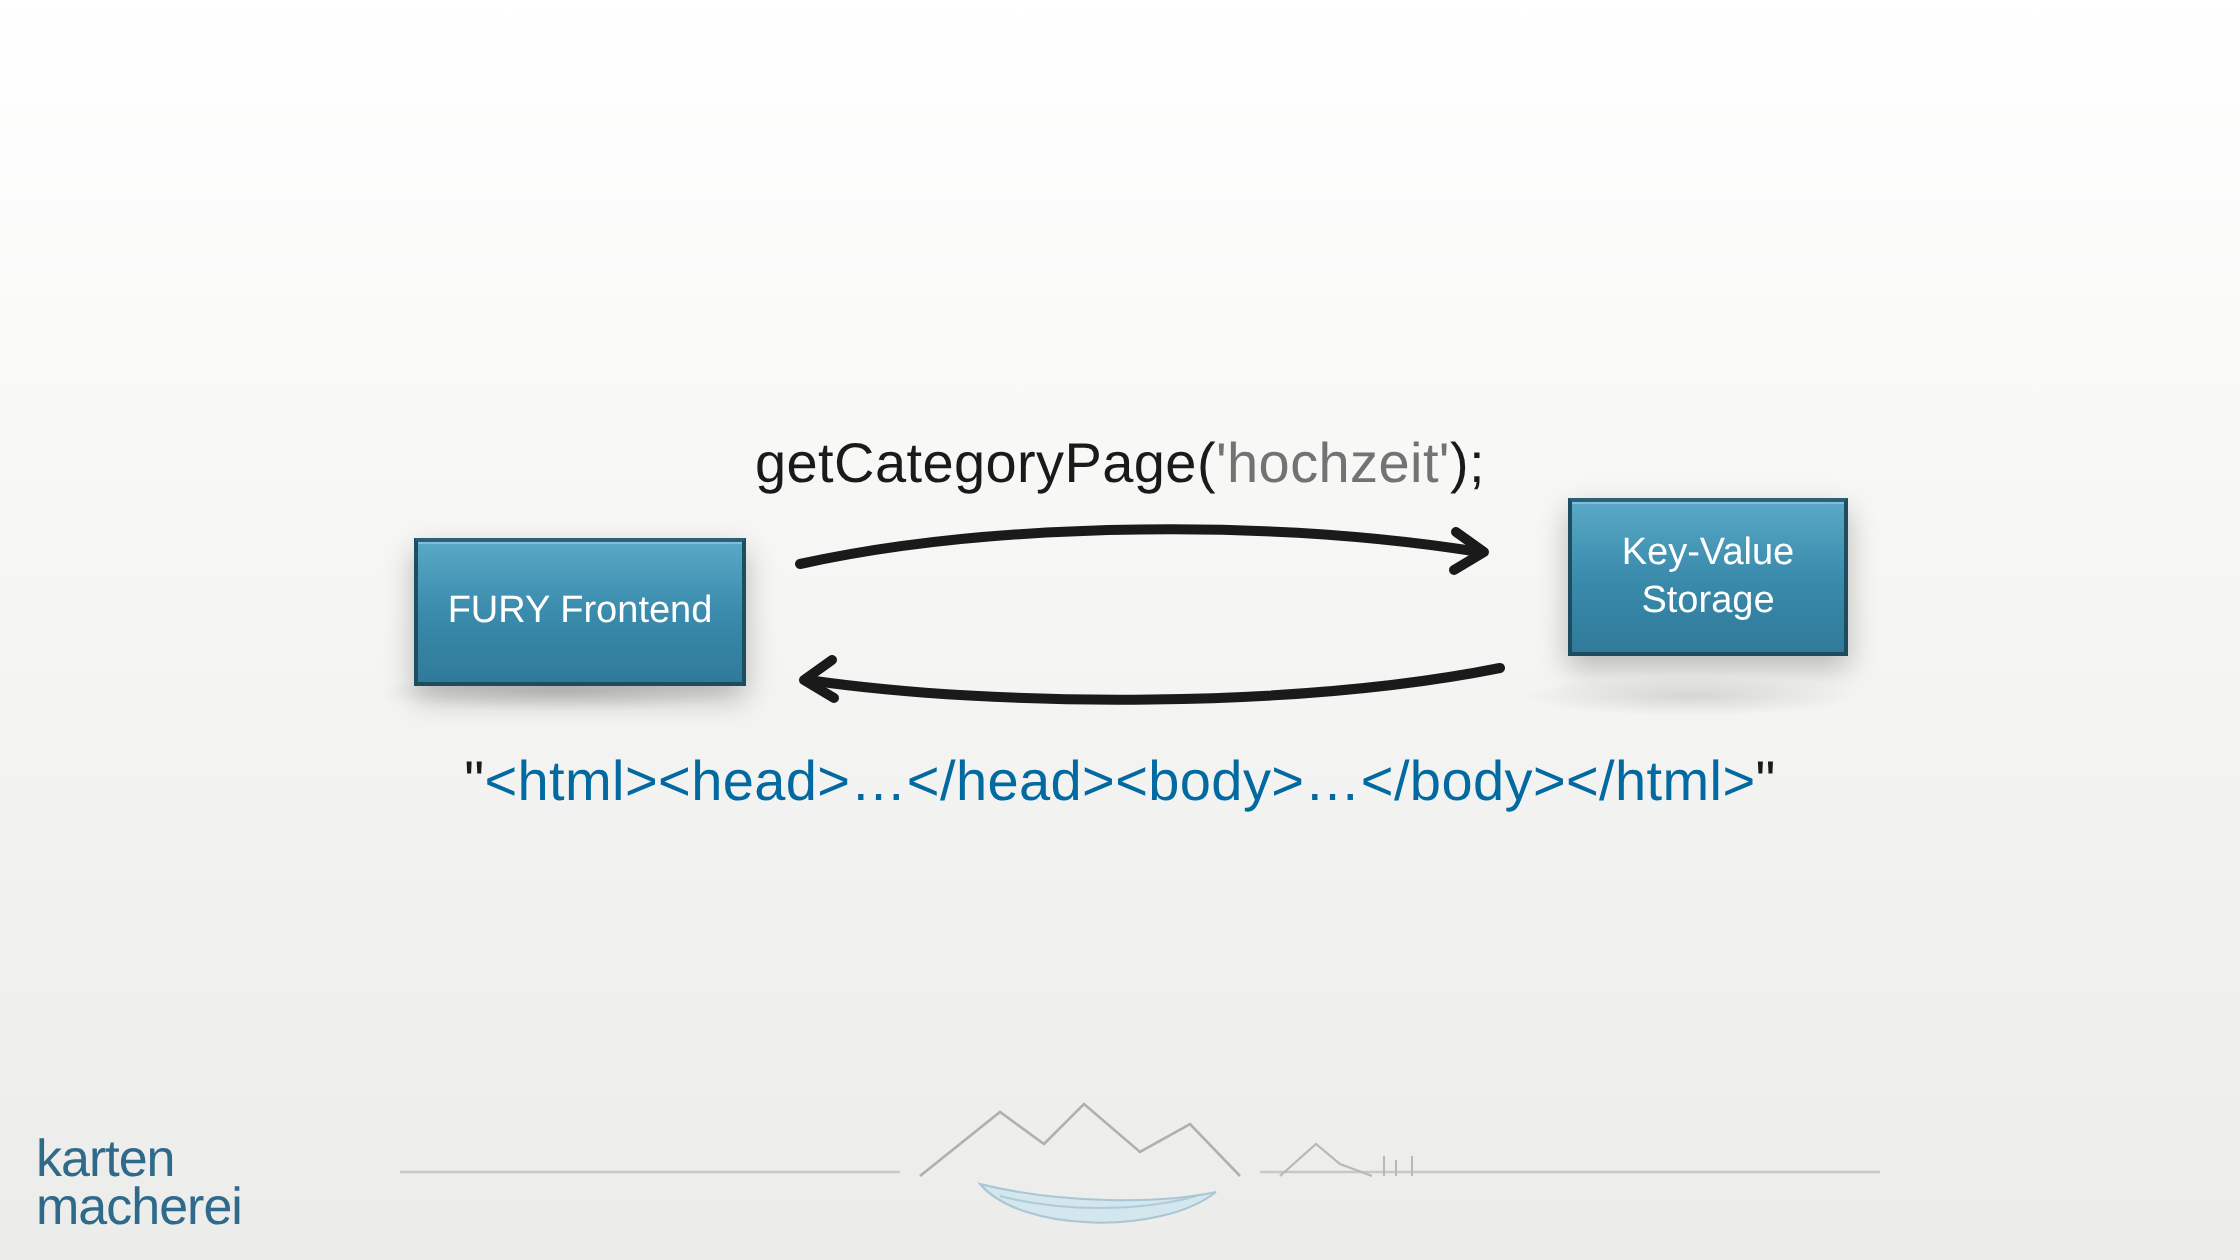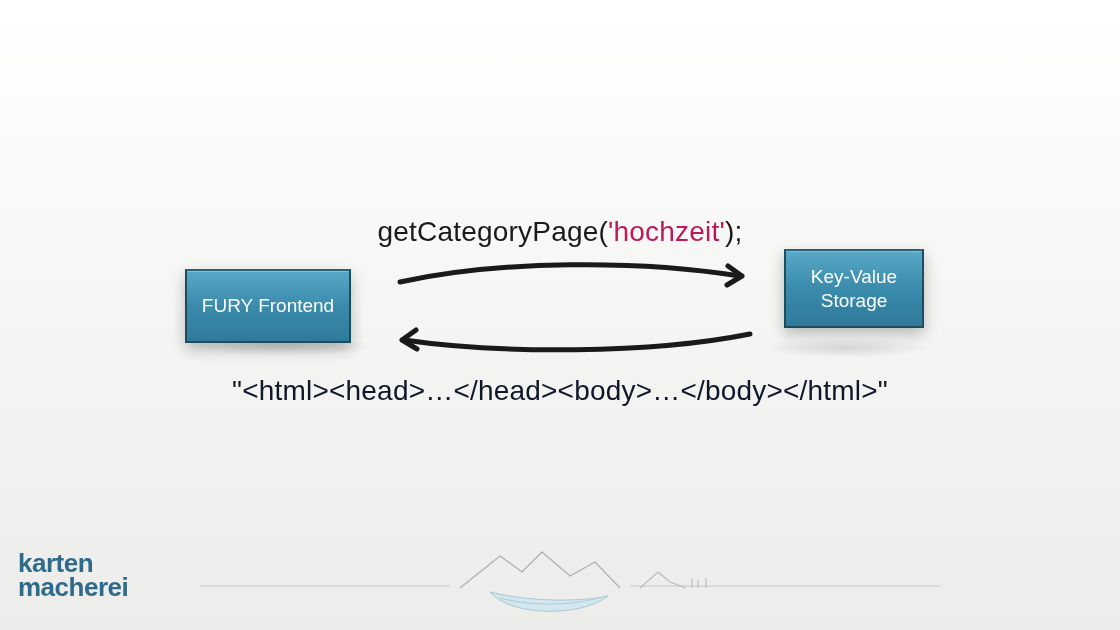--- a/index.html
+++ b/index.html
@@ -17,54 +17,54 @@
   .call-line {
     position: absolute;
     top: 216px;
     left: 0;
     width: 100%;
     text-align: center;
     font-size: 28px;
     color: #1a1a1a;
     letter-spacing: 0.2px;
   }
-  .call-line .arg { color: #be185d; text-align: right; }
+  .call-line .arg { color: #737373; text-align: right; }
 
   
   .html-line {
     position: absolute;
     top: 375px;
     left: 0;
     width: 100%;
     text-align: center;
     font-size: 28px;
     color: #1a1a1a;
     letter-spacing: 0.2px;
   }
-  .html-line .markup { color: #0f172a; }
+  .html-line .markup { color: #0369a1; }
 
   
   .box {
     position: absolute;
     background: linear-gradient(to bottom, #59a8c7 0%, #3a8bac 50%, #2f7a9a 100%);
     color: #ffffff;
     border: 2px solid #1f4d60;
     border-top-color: #2a6078;
     box-shadow: 0 6px 14px rgba(0,0,0,0.25), inset 0 1px 0 rgba(255,255,255,0.25);
     display: flex;
     align-items: center;
     justify-content: center;
     text-align: center;
     font-size: 19px;
     line-height: 1.25;
     font-weight: 400;
   }
   .box-left {
     top: 269px;
-    left: 185px;
+    left: 207px;
     width: 162px;
     height: 70px;
   }
   .box-right {
     top: 249px;
     left: 784px;
     width: 136px;
     height: 75px;
   }
 
@@ -86,23 +86,23 @@
     left: 380px;
     width: 390px;
     height: 104px;
     pointer-events: none;
   }
 
   
   .logo {
     position: absolute;
     left: 18px;
-    bottom: 30px;
+    bottom: 14px;
     color: #2f6a8a;
-    font-weight: 700;
+    font-weight: 400;
     font-size: 26px;
     line-height: 0.92;
     letter-spacing: -0.5px;
   }
 
   
   .footer-sketch {
     position: absolute;
     left: 200px;
     bottom: 10px;

